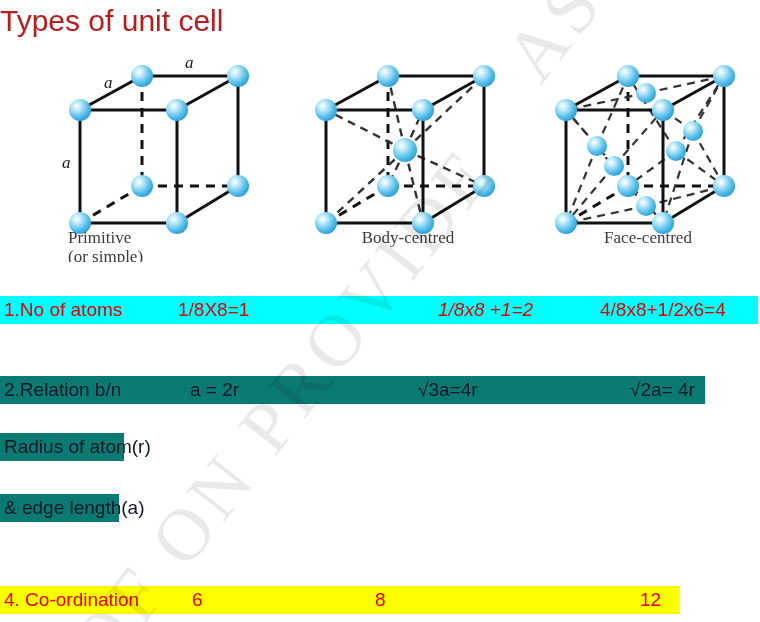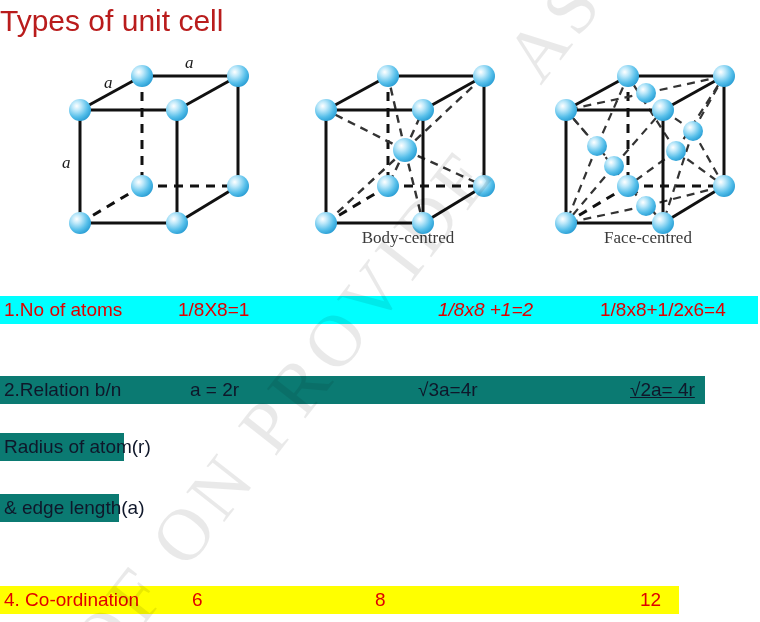--- a/index.html
+++ b/index.html
@@ -129,21 +129,21 @@
   #r1 { top: 296px; }
   #r1 .band { width: 758px; }
   #r1 .c1 { left: 178px; }
   #r1 .c2 { left: 438px; font-style: italic; }
   #r1 .c3 { left: 600px; }
 
   #r2a { top: 348px; }
   #r2a .band { width: 705px; }
   #r2a .c1 { left: 190px; }
   #r2a .c2 { left: 418px; }
-  #r2a .c3 { left: 630px; text-decoration: underline; }
+  #r2a .c3 { left: 630px; }
 
   #r2b { top: 377px; }
   #r2b .band { width: 124px; }
 
   #r2c { top: 410px; }
   #r2c .band { width: 119px; }
 
   #r3 { top: 444px; }
   #r3 .band { width: 646px; }
   #r3 .c1 { left: 192px; }
@@ -203,20 +203,24 @@
         <circle cx="135" cy="62" r="11" fill="url(#atomg)"></circle>
         <circle cx="100" cy="138" r="11" fill="url(#atomg)"></circle>
         <circle cx="196" cy="138" r="11" fill="url(#atomg)"></circle>
         <circle cx="38" cy="175" r="11" fill="url(#atomg)"></circle>
         <circle cx="135" cy="175" r="11" fill="url(#atomg)"></circle>
 
         <text x="62" y="40" font-family="Liberation Serif, serif" font-size="17" fill="#1a1a1a" font-style="italic">a</text>
         <text x="143" y="20" font-family="Liberation Serif, serif" font-size="17" fill="#1a1a1a" font-style="italic">a</text>
         <text x="20" y="120" font-family="Liberation Serif, serif" font-size="17" fill="#1a1a1a" font-style="italic">a</text>
       </svg>
+      <div class="cell-caption cap-left">
+        <span>Primitive</span><br>
+        <span class="cap-clip">(or simple)</span>
+      </div>
     </div>
 
     <div class="cell-fig fig-b">
       <svg width="240" height="240" viewBox="0 0 240 240">
 
         <line x1="100" y1="28" x2="100" y2="138" stroke="#111" stroke-width="3" stroke-dasharray="9,7"></line>
         <line x1="100" y1="138" x2="196" y2="138" stroke="#111" stroke-width="3" stroke-dasharray="9,7"></line>
         <line x1="100" y1="138" x2="38" y2="175" stroke="#111" stroke-width="3" stroke-dasharray="9,7"></line>
 
         <line x1="117" y1="102" x2="38" y2="62" stroke="#333" stroke-width="2.4" stroke-dasharray="8,6"></line>
@@ -319,21 +323,21 @@
       </svg>
       <div class="cell-caption">Face-centred</div>
     </div>
   </div>
 
   <div class="tbl row" id="r1">
     <div class="band cyan"></div>
     <div class="lbl t-red">1.No of atoms</div>
     <div class="c1 t-red">1/8X8=1</div>
     <div class="c2 t-red">1/8x8 +1=2</div>
-    <div class="c3 t-red">1/8x8+1/2x6=4</div>
+    <div class="c3 t-red">4/8x8+1/2x6=4</div>
   </div>
 
   <div class="tbl row" id="r2a">
     <div class="band teal"></div>
     <div class="lbl t-yellow">2.Relation b/n</div>
     <div class="c1 t-yellow">a = 2r</div>
     <div class="c2 t-yellow">√3a=4r</div>
     <div class="c3 t-yellow">√2a= 4r</div>
   </div>
   <div class="tbl row" id="r2b">

